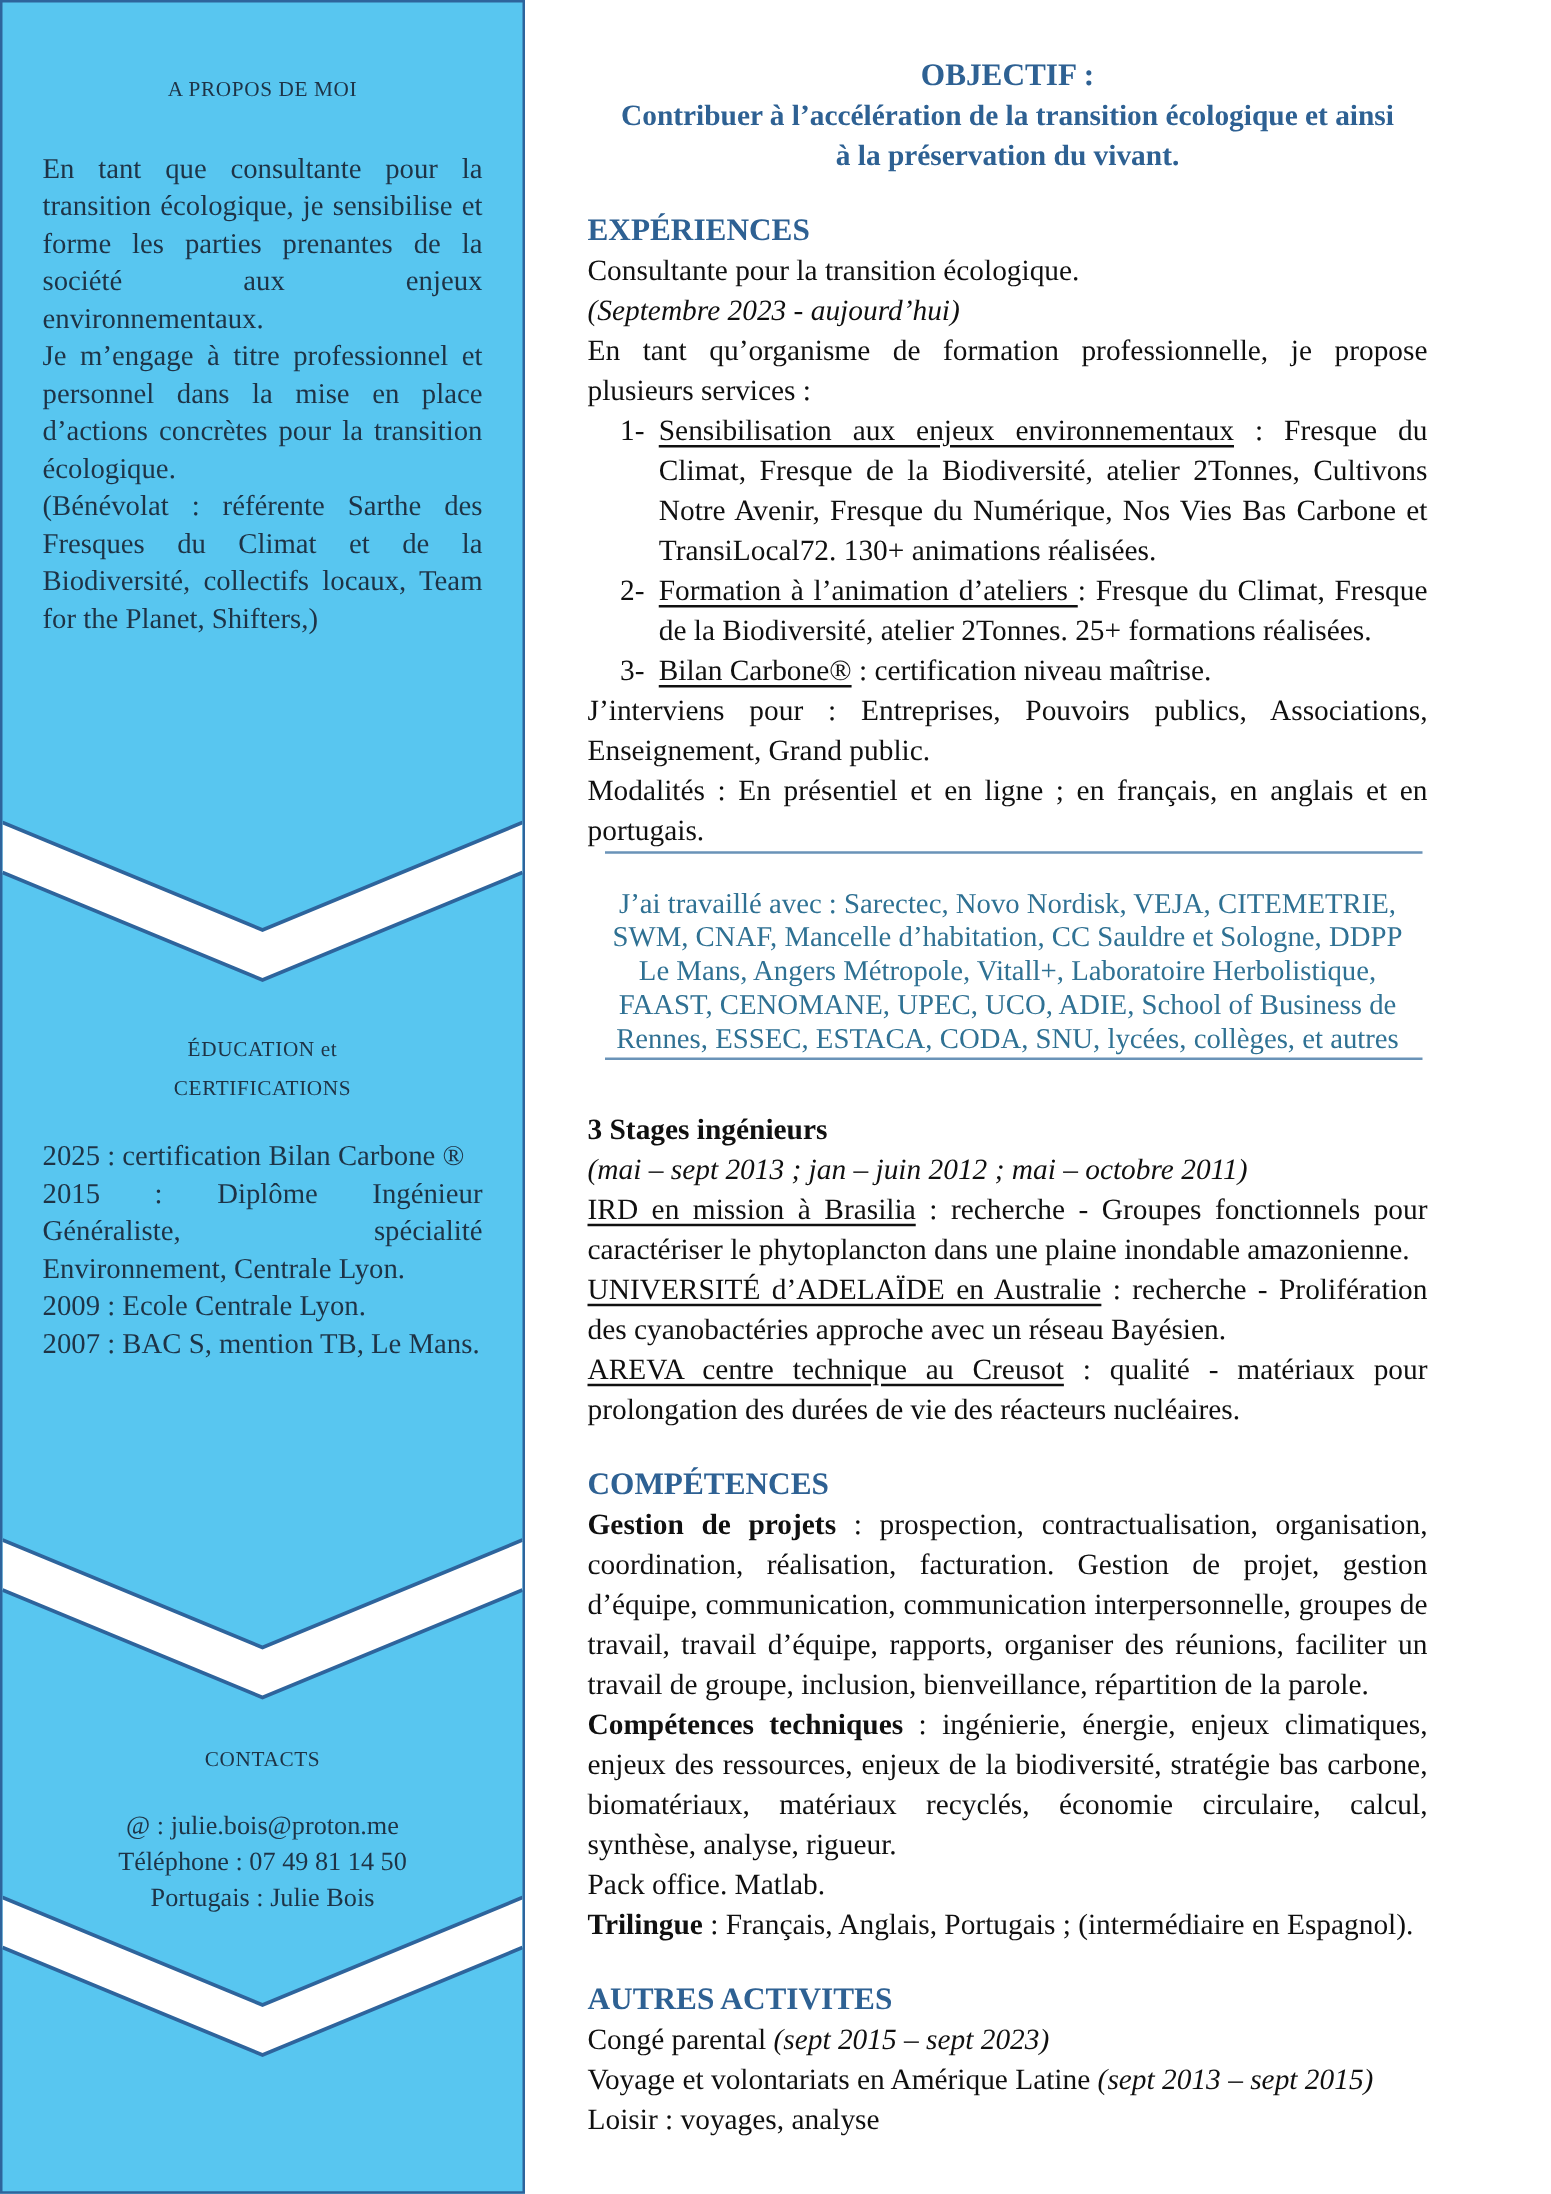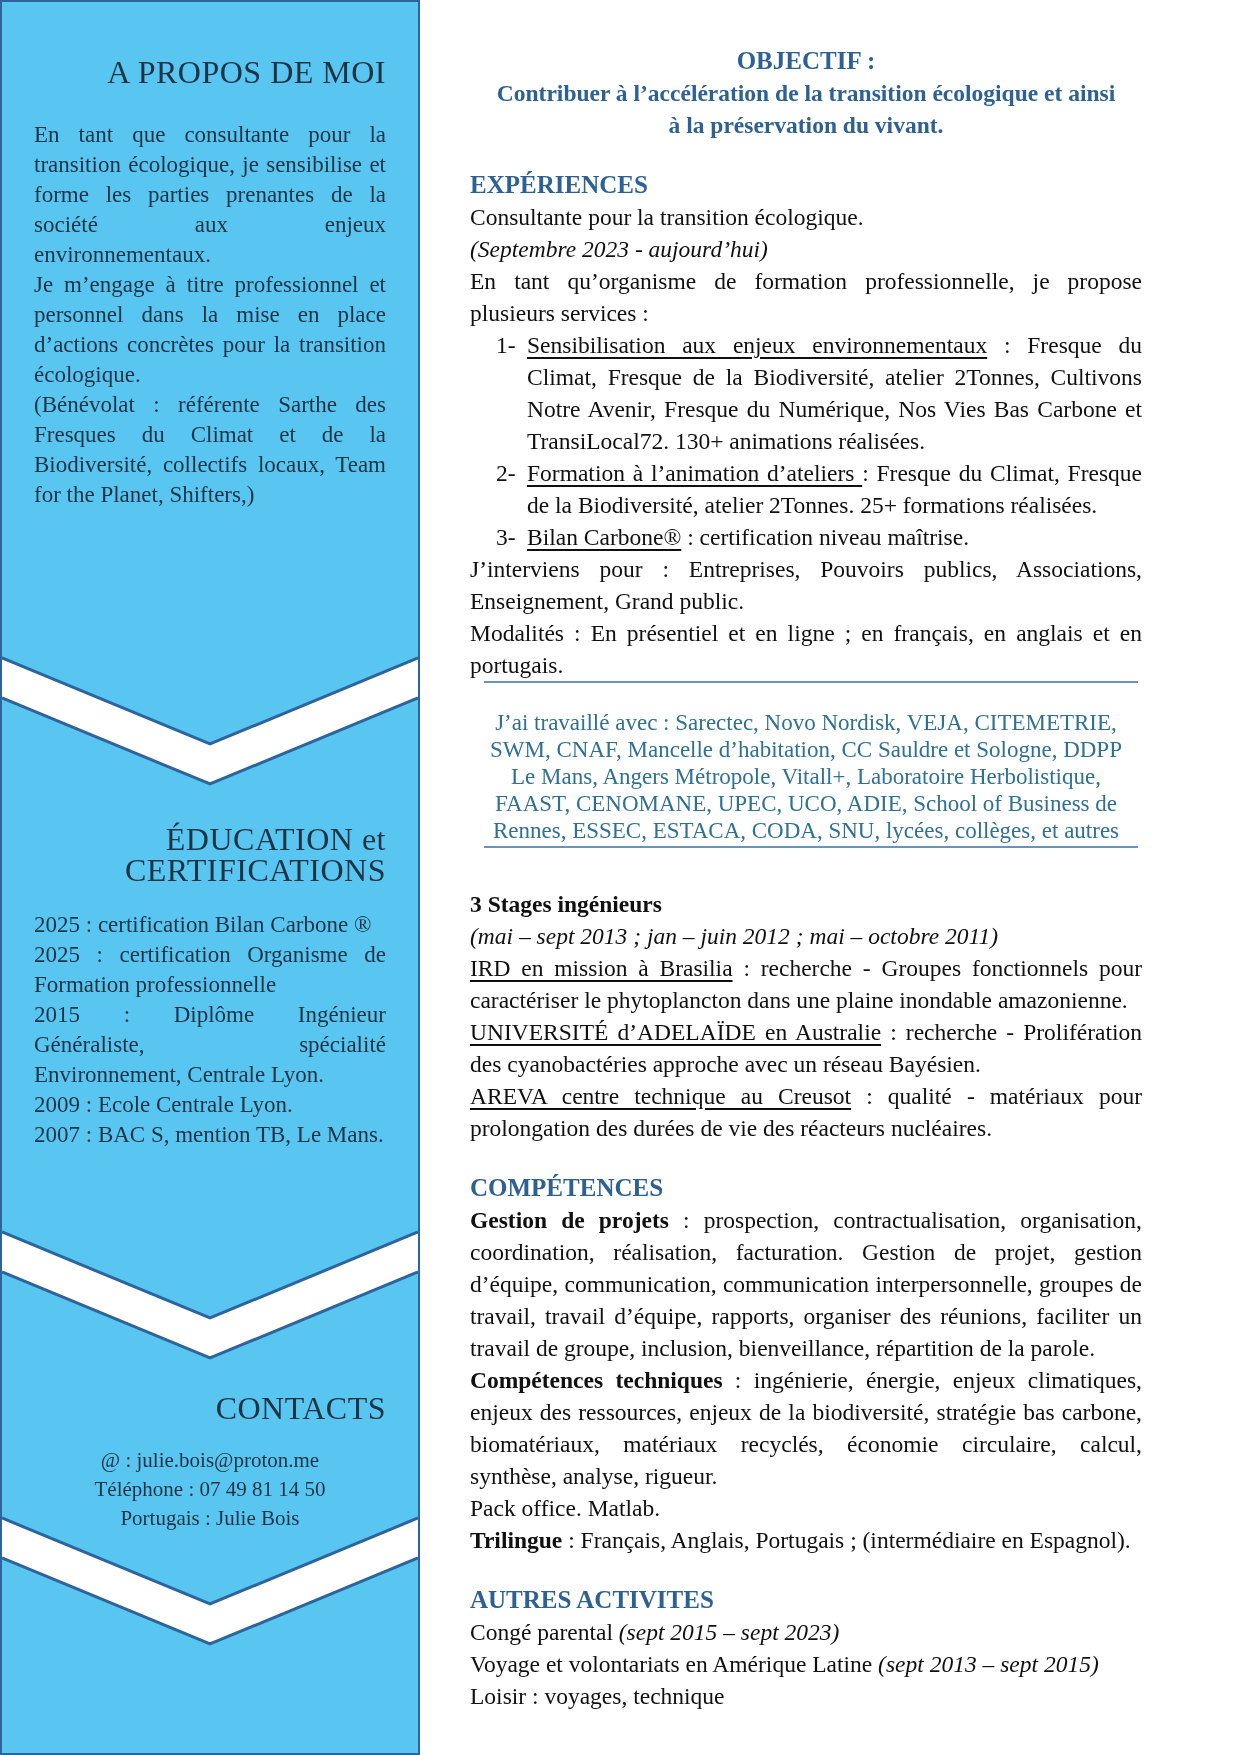--- a/index.html
+++ b/index.html
@@ -24,21 +24,21 @@
   .sidebar{
     position:absolute;left:0;top:0;width:420px;height:1755px;
     background:var(--sidebar-bg,#58C6F0);
     border:2px solid var(--accent-border,#2E649C);
   }
   .chevrons{position:absolute;left:0;top:0;width:416px;height:1751px;display:block}
   .chev-fill{fill:#ffffff;stroke:none}
   .chev-stroke{fill:none;stroke:var(--accent-border,#2E649C);stroke-width:3}
 
   .sb-section{position:absolute;left:32px;right:32px;color:var(--sidebar-text,#1E3346)}
-  .sb-title{font-size:32px;font-weight:normal;text-align:right;line-height:28px;letter-spacing:.5px}
+  .sb-title{font-size:17px;font-weight:normal;text-align:center;line-height:28px;letter-spacing:.5px}
   .sb-about{top:56px}
   .sb-about .sb-title{margin-bottom:34px}
   .sb-p{font-size:23px;line-height:30px;text-align:justify}
   .sb-permit{top:520px}
   .sb-permit p{font-size:23px;line-height:30px;text-align:center}
   .sb-edu{top:822px}
   .sb-edu .sb-title{line-height:31px}
   .sb-edu .edu-items{margin-top:24px}
   .sb-contacts{top:1392px}
   .sb-contacts .contact-lines{margin-top:24px}
@@ -100,21 +100,20 @@
     </section>
 
 
     <section class="sb-section sb-edu">
       <h2 class="sb-title">
         <div>ÉDUCATION et</div>
         <div>CERTIFICATIONS</div>
       </h2>
       <div class="edu-items">
         <p class="sb-p">2025 : certification Bilan Carbone ®</p>
-        <p class="sb-p">2025 : certification Organisme de Formation professionnelle</p>
         <p class="sb-p">2015 : Diplôme Ingénieur Généraliste, spécialité Environnement, Centrale Lyon.</p>
         <p class="sb-p">2009 : Ecole Centrale Lyon.</p>
         <p class="sb-p">2007 : BAC S, mention TB, Le Mans.</p>
       </div>
     </section>
 
     <section class="sb-section sb-contacts">
       <h2 class="sb-title">CONTACTS</h2>
       <div class="contact-lines">
         <p>@ : julie.bois@proton.me</p>
@@ -165,16 +164,16 @@
 
     <h2 class="h skills-title">COMPÉTENCES</h2>
     <p class="just"><span class="b">Gestion de projets</span><span> : prospection, contractualisation, organisation, coordination, réalisation, facturation. Gestion de projet, gestion d’équipe, communication, communication interpersonnelle, groupes de travail, travail d’équipe, rapports, organiser des réunions, faciliter un travail de groupe, inclusion, bienveillance, répartition de la parole.</span></p>
     <p class="just"><span class="b">Compétences techniques</span><span> : ingénierie, énergie, enjeux climatiques, enjeux des ressources, enjeux de la biodiversité, stratégie bas carbone, biomatériaux, matériaux recyclés, économie circulaire, calcul, synthèse, analyse, rigueur.</span></p>
     <p>Pack office. Matlab.</p>
     <p><span class="b">Trilingue</span><span> : Français, Anglais, Portugais ; (intermédiaire en Espagnol).</span></p>
 
     <h2 class="h other-title">AUTRES ACTIVITES</h2>
     <p><span>Congé parental </span><span class="i">(sept 2015 – sept 2023)</span></p>
     <p><span>Voyage et volontariats en Amérique Latine </span><span class="i">(sept 2013 – sept 2015)</span></p>
-    <p>Loisir : voyages, technique</p>
+    <p>Loisir : voyages, analyse</p>
 
   </main>
 </div>
 
 </body></html>

